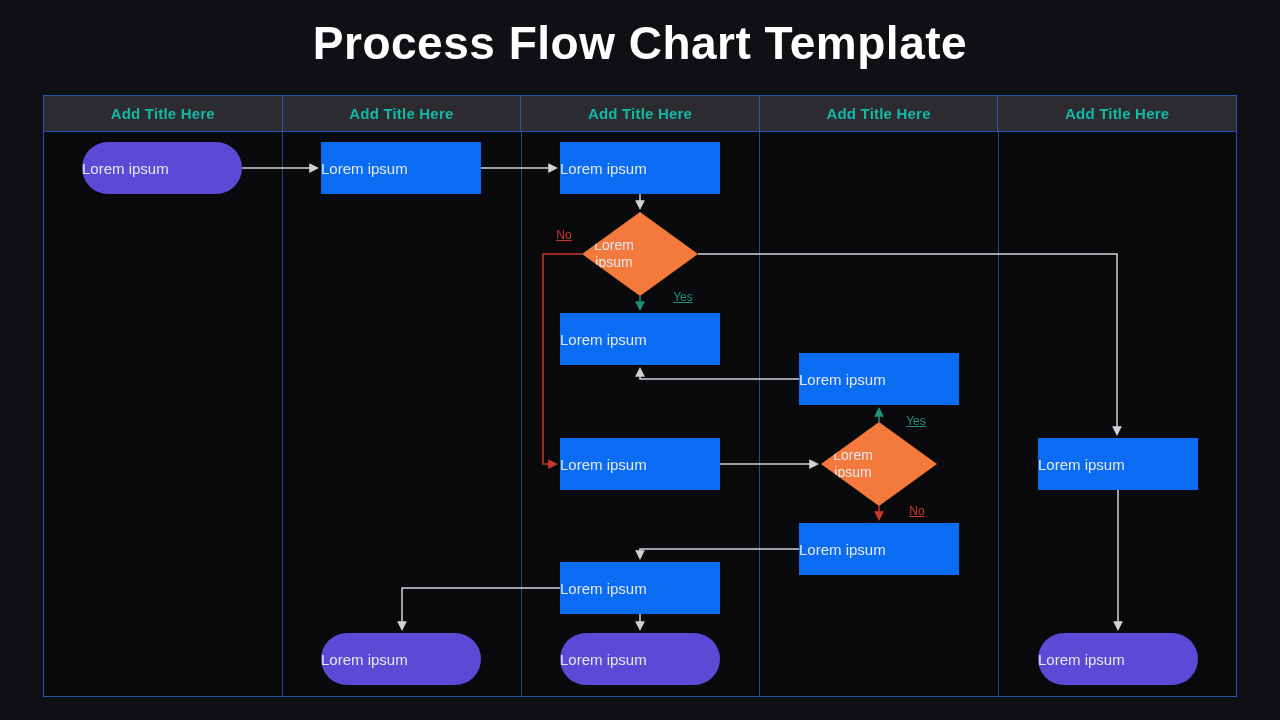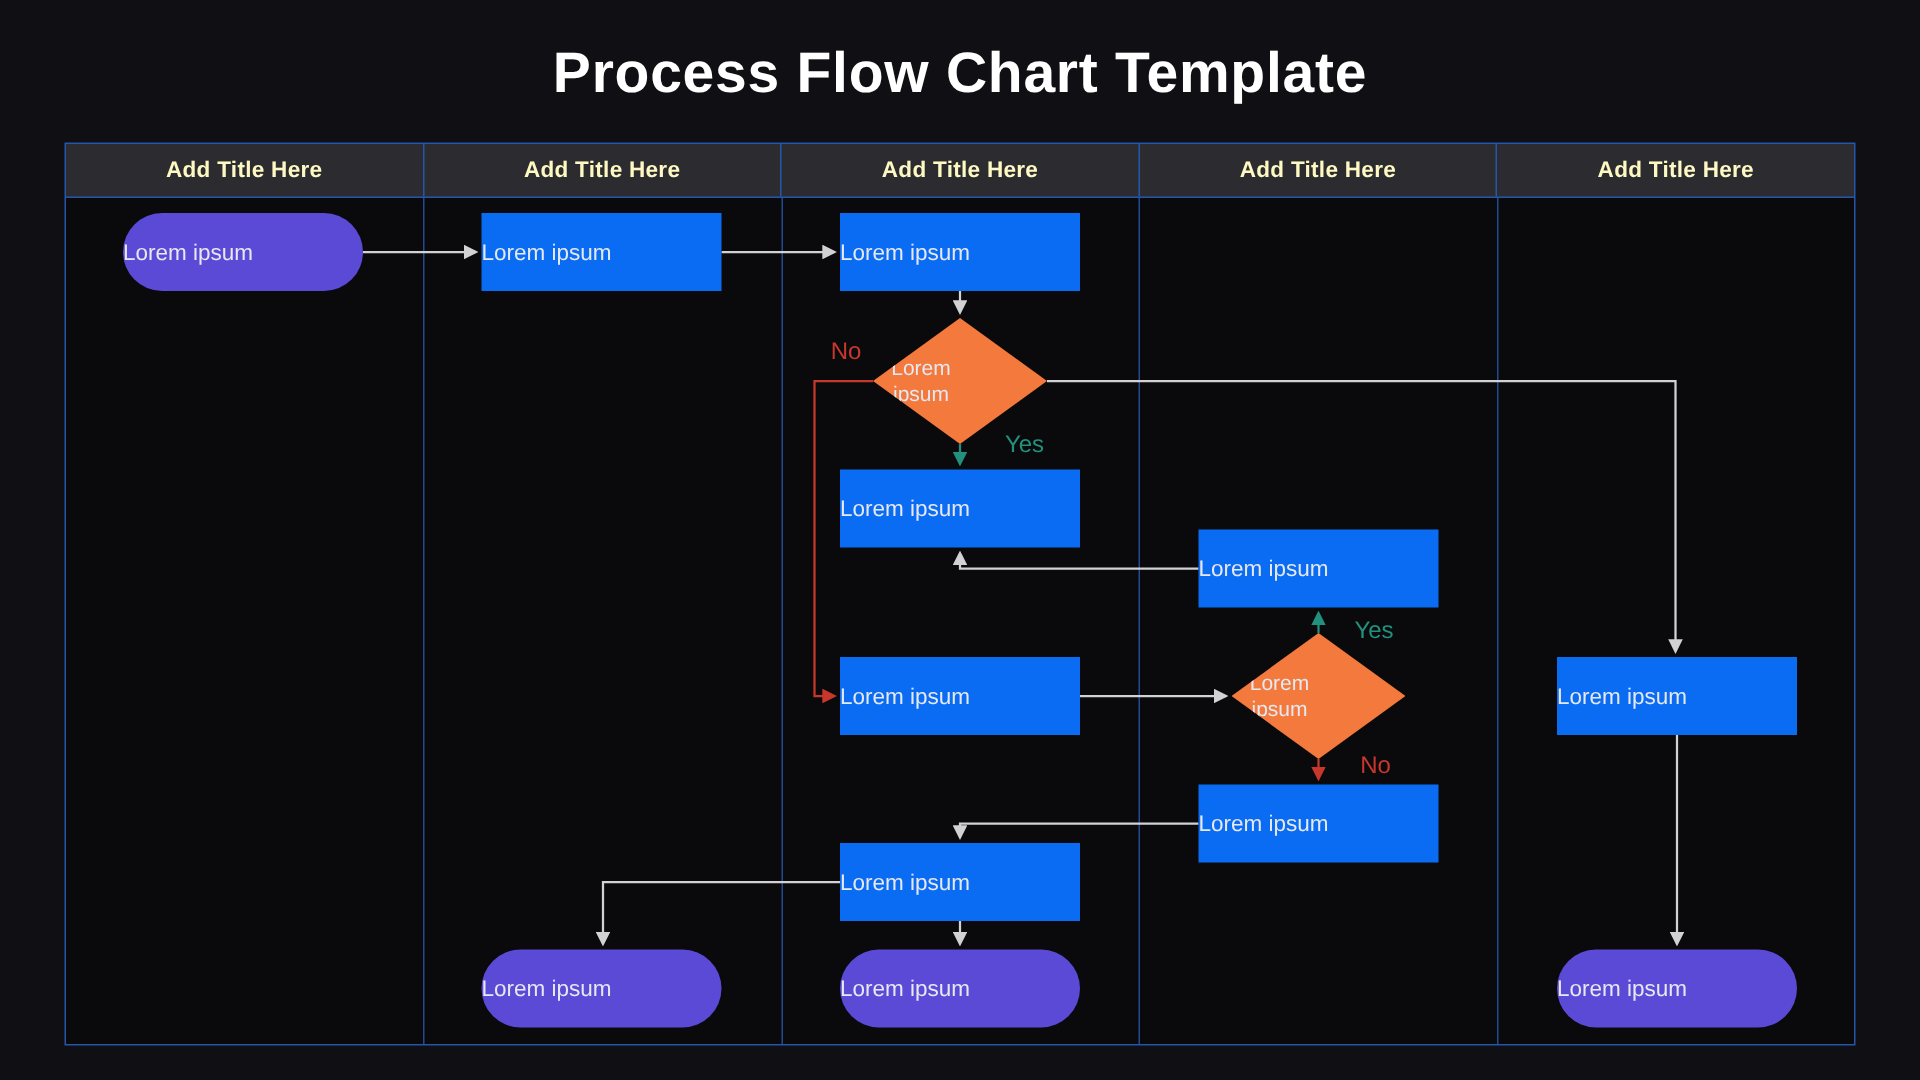--- a/index.html
+++ b/index.html
@@ -7,36 +7,36 @@
     --border:#2457ab; --title-color:#ffffff; --node-text:#e6e8f2;
   }
   *{box-sizing:border-box}
   html,body{margin:0;padding:0}
   body{
     width:1280px;height:720px;position:relative;overflow:hidden;
     background:var(--page-bg);
     font-family:"Liberation Sans", sans-serif;
   }
   .title{
-    position:absolute;top:28px;left:0;width:100%;margin:0;
-    text-align:center;font-size:38px;font-weight:bold;
+    position:absolute;top:16px;left:0;width:100%;margin:0;
+    text-align:center;font-size:46px;font-weight:bold;
     letter-spacing:.5px;color:var(--title-color);
   }
   .table{
     position:absolute;left:43px;top:95px;width:1194px;height:602px;
     border:1px solid var(--border);background:var(--table-bg);
   }
   .lane-headers{
     display:flex;height:36px;background:var(--header-bg);
     border-bottom:1px solid var(--border);
   }
   .lane-header{
     flex:1;display:flex;align-items:center;justify-content:center;
     border-right:1px solid var(--border);
-    color:#fef9c3;font-size:15px;font-weight:bold;letter-spacing:.2px;
+    color:#14b8a6;font-size:15px;font-weight:bold;letter-spacing:.2px;
     cursor:pointer;
   }
   .lane-header:last-child{border-right:none}
   .lane-separator{
     position:absolute;top:36px;bottom:0;width:1px;
     background:var(--border);opacity:.85;
   }
   .connector-svg,.node-layer{
     position:absolute;left:0;top:0;width:1280px;height:720px;
     pointer-events:none;
@@ -44,21 +44,21 @@
   .node{
     position:absolute;display:flex;align-items:center;justify-content:flex-start;
     text-align:center;color:var(--node-text);font-size:15px;
     pointer-events:auto;cursor:pointer;
   }
   .shape-pill{border-radius:26px}
   .shape-diamond{clip-path:polygon(50% 0,100% 50%,50% 100%,0 50%);font-size:14px}
   .shape-diamond .node-label{width:64px;line-height:1.25}
   .edge-label{
     position:absolute;transform:translate(-50%,-50%);
-    font-size:16px;white-space:nowrap;
+    font-size:12px;white-space:nowrap;text-decoration:underline;
   }
 </style>
 </head>
 <body>
 
 <h1 class="title">Process Flow Chart Template</h1>
 
 <div class="table">
   <div class="lane-headers">
     <div class="lane-header">

